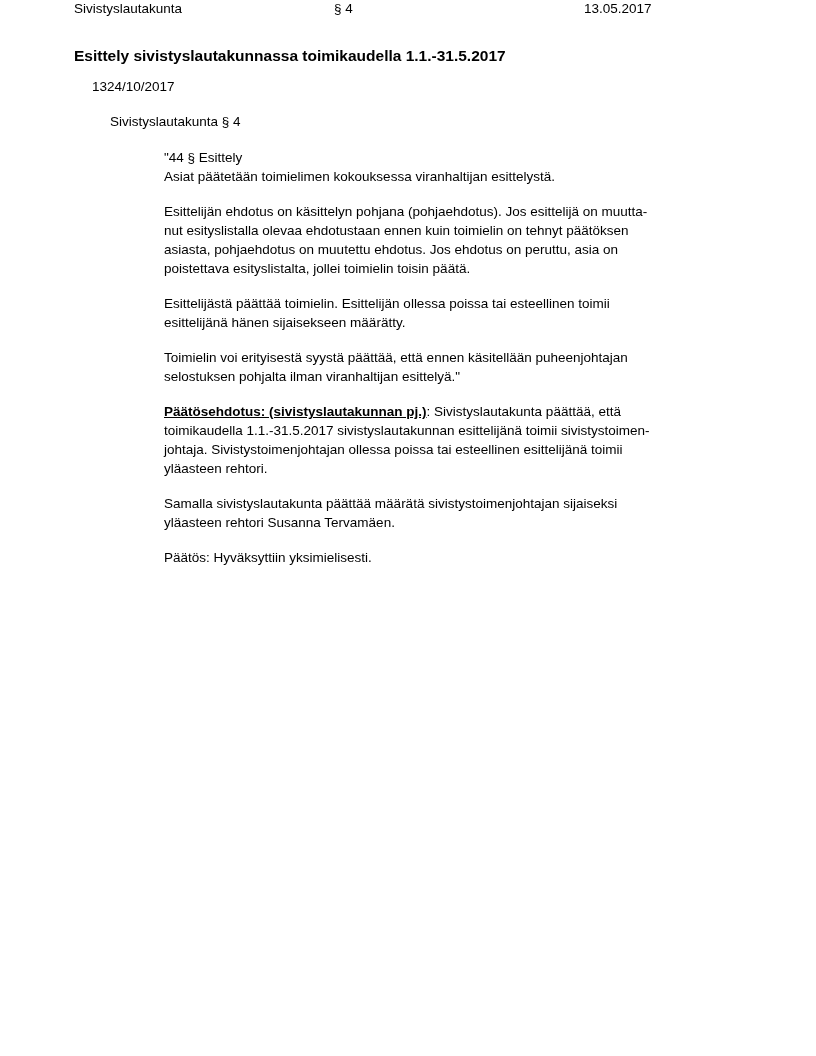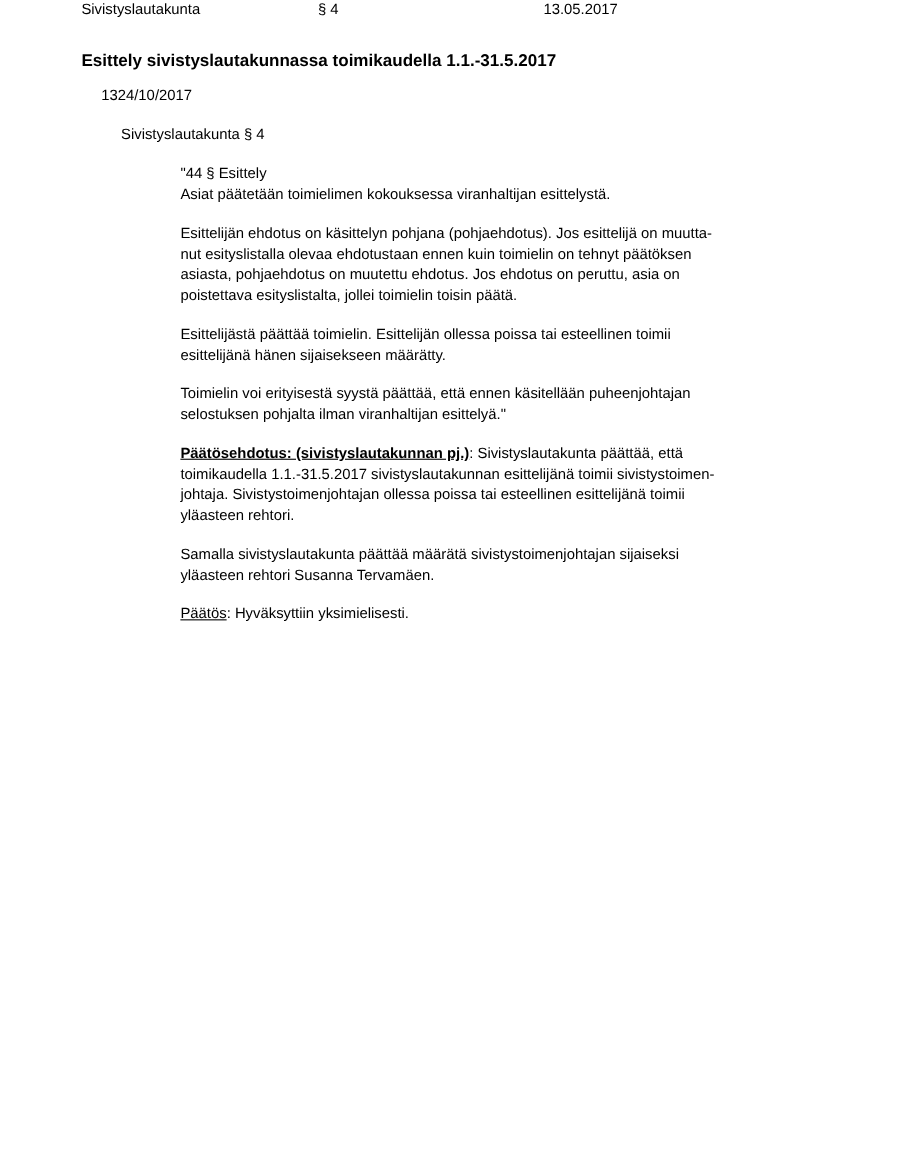--- a/index.html
+++ b/index.html
@@ -25,20 +25,21 @@
   .header-row {
     position: absolute;
     top: 0px;
     left: 74px;
     right: 60px;
     height: 22px;
     display: flex;
     align-items: flex-start;
     font-size: 13.5px;
     line-height: 18px;
+    gap: 45px;
   }
   .header-left {
     width: 215px;
     white-space: nowrap;
   }
   .header-mid {
     width: 205px;
     white-space: nowrap;
   }
   .header-right {
@@ -80,21 +81,20 @@
     margin: 0 0 16px 0;
   }
   .para:last-child {
     margin-bottom: 0;
   }
   .lbl-bold-underline {
     font-weight: bold;
     text-decoration: underline;
   }
   .lbl-underline {
-    text-decoration: underline;
   }
   .nowrap { white-space: pre-wrap; }
 </style>
 </head>
 <body>
 
 <div class="page">
 
   <div class="header-row">
     <span class="header-left">Sivistyslautakunta</span>

